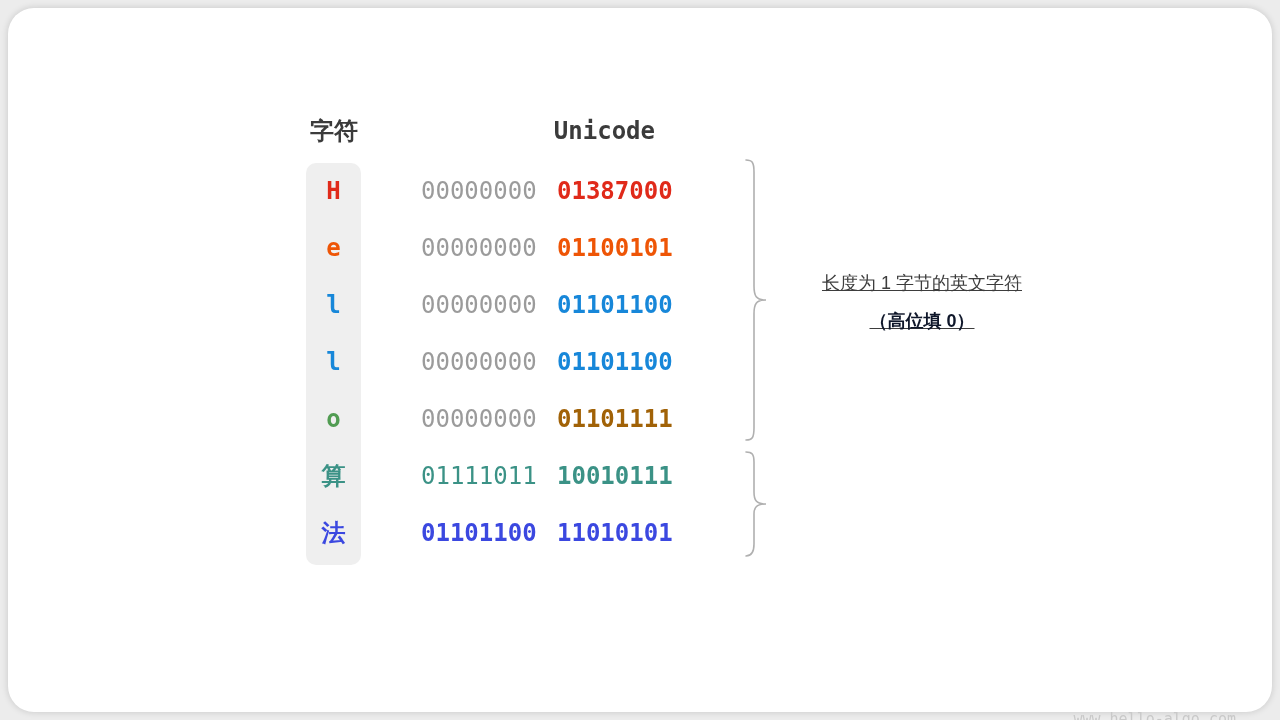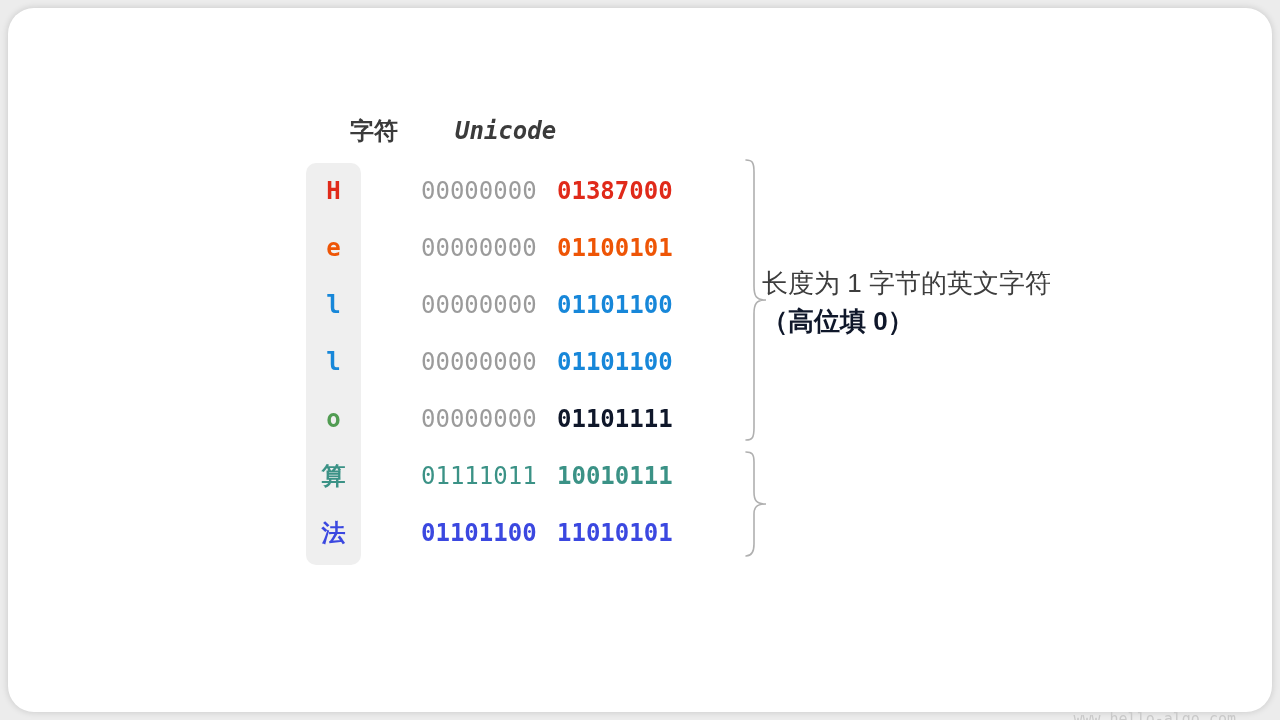--- a/index.html
+++ b/index.html
@@ -18,27 +18,26 @@
     position:absolute;
     left:8px;top:8px;right:8px;bottom:8px;
     background:#ffffff;
     border-radius:26px;
     box-shadow:0 0 7px rgba(0,0,0,0.16);
   }
   .abs{position:absolute;}
   
   .hdr-char{
     left:306px;top:116px;width:56px;height:30px;line-height:30px;
-    text-align:center;font-size:24px;font-weight:bold;color:#3b3b3b;margin-left:40px;
+    text-align:center;font-size:24px;font-weight:bold;color:#3b3b3b;
   }
   .hdr-unicode{
     left:455px;top:116px;width:200px;height:30px;line-height:30px;
-    text-align:left;font-size:24px;font-weight:bold;color:#3b3b3b;
+    text-align:right;font-size:24px;font-weight:bold;color:#3b3b3b;
     font-family:"DejaVu Sans Mono", monospace;
-    font-style:italic;
   }
   
   .char-pill{
     left:306px;top:163px;width:55px;height:402px;
     background:#efefef;border-radius:10px;
   }
   
   .row{left:0;width:720px;height:32px;line-height:32px;}
   .row .ch{
     position:absolute;left:306px;width:55px;text-align:center;
@@ -53,22 +52,22 @@
     position:absolute;left:557px;
     font-family:"DejaVu Sans Mono", monospace;font-size:24px;font-weight:bold;
   }
   .r0{top:175px}.r1{top:232px}.r2{top:289px}.r3{top:346px}
   .r4{top:403px}.r5{top:460px}.r6{top:517px}
   
   .brace1{left:740px;top:154px;}
   .brace2{left:740px;top:446px;}
   
   .label-group{
-    width:320px;text-align:left;font-size:26px;line-height:38px;
-    color:#3d3d3d;white-space:nowrap;
+    width:320px;text-align:center;font-size:18px;line-height:38px;
+    color:#3d3d3d;white-space:nowrap;text-decoration:underline;
   }
   .label1{left:762px;top:264px;}
   .label2{left:762px;top:481px;}
   .label-sub{color:#0f172a;font-weight:bold;}
   
   .watermark{
     right:44px;top:678px;font-family:"DejaVu Sans Mono", monospace;
     font-size:15px;color:#c9c9c9;margin-top:32px;
   }
 </style>
@@ -99,21 +98,21 @@
     <span class="b2" style="color: rgb(23, 135, 217);">01101100</span>
   </div>
   <div class="abs row r3">
     <span class="ch" style="color: rgb(23, 135, 217);">l</span>
     <span class="b1" style="color: rgb(155, 155, 155); font-weight: 400;">00000000</span>
     <span class="b2" style="color: rgb(23, 135, 217);">01101100</span>
   </div>
   <div class="abs row r4">
     <span class="ch" style="color: rgb(81, 156, 82);">o</span>
     <span class="b1" style="color: rgb(155, 155, 155); font-weight: 400;">00000000</span>
-    <span class="b2" style="color: #0f172a;">01101111</span>
+    <span class="b2" style="color: #a16207;">01101111</span>
   </div>
   <div class="abs row r5">
     <span class="ch" style="color: rgb(59, 146, 134);">算</span>
     <span class="b1" style="color: rgb(59, 146, 134); font-weight: 400;">01111011</span>
     <span class="b2" style="color: rgb(59, 146, 134);">10010111</span>
   </div>
   <div class="abs row r6">
     <span class="ch" style="color: rgb(59, 72, 224);">法</span>
     <span class="b1" style="color: rgb(59, 72, 224); font-weight: 700;">01101100</span>
     <span class="b2" style="color: rgb(59, 72, 224);">11010101</span>

